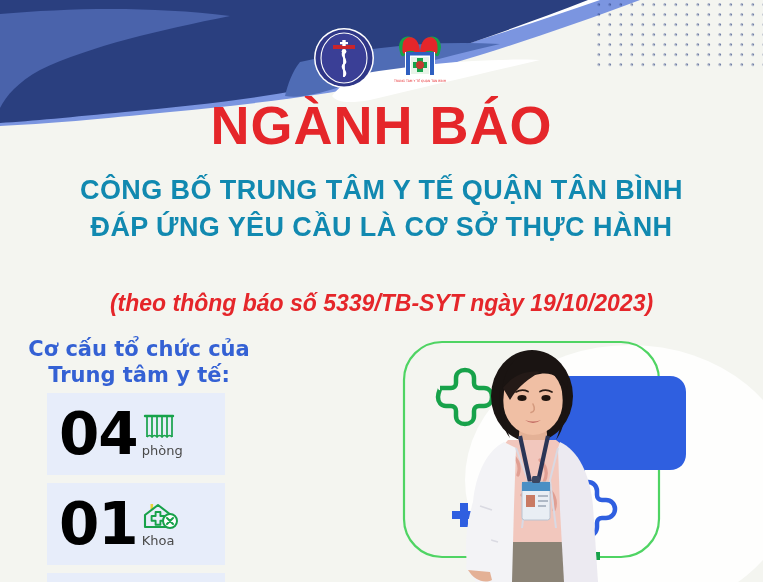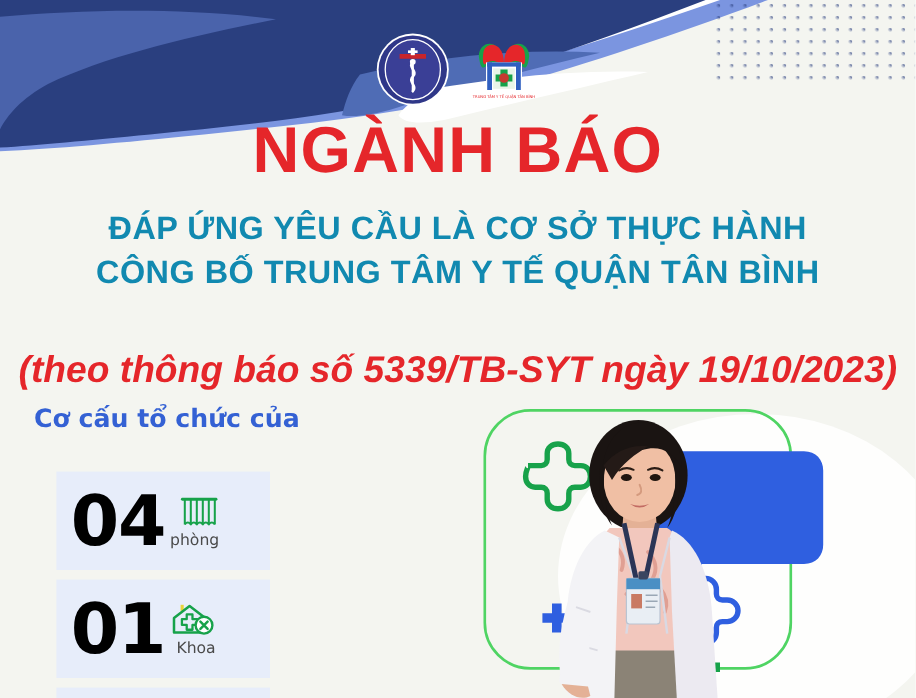--- a/index.html
+++ b/index.html
@@ -48,21 +48,21 @@
     letter-spacing:0.4px;
     color:#1189b0;
     line-height:1.38;
   }
   .subtitle-block div { white-space:nowrap; }
   .note-line {
     position:absolute; top:291px; left:0; width:763px;
     text-align:center;
     font-family:"Liberation Sans", sans-serif;
     font-weight:bold; font-style:italic;
-    font-size:31px;
+    font-size:23px;
     color:#e5262a;
     line-height:1.1;
   }
 
   
   .org-label {
     position:absolute; top:336px; left:8px; width:262px;
     text-align:center;
     font-family:"DejaVu Sans", sans-serif;
     font-weight:bold;
@@ -84,21 +84,21 @@
   }
   .stat-num {
     font-family:"DejaVu Sans", sans-serif;
     font-weight:bold;
     font-size:58px;
     color:#000000;
     line-height:1;
     letter-spacing:-1px;
   }
   .stat-right {
-    display:flex; flex-direction:column; align-items:flex-end;
+    display:flex; flex-direction:column; align-items:flex-start;
     margin-left:4px; margin-top:2px;
   }
   .stat-ico { display:block; }
   .stat-lab {
     font-family:"DejaVu Sans", sans-serif;
     font-size:13px;
     color:#4a4a4a;
     margin-top:1px;
   }
   .stat-card.partial { height:30px; margin-bottom:0; }
@@ -165,28 +165,29 @@
       <rect x="22" y="30" width="18" height="17" fill="#e8f4e8"></rect>
       <path d="M28,31 L34,31 L34,35 L38,35 L38,41 L34,41 L34,45 L28,45 L28,41 L24,41 L24,35 L28,35 Z" fill="#17a24a"></path>
       <circle cx="31" cy="38" r="4" fill="#e5262a" opacity="0.85"></circle>
       <text x="31" y="55" font-size="3.1" fill="#e5262a" text-anchor="middle" font-family="DejaVu Sans, sans-serif">TRUNG TÂM Y TẾ QUẬN TÂN BÌNH</text>
     </svg>
   </div>
 
   <div class="title-main">NGÀNH BÁO</div>
 
   <div class="subtitle-block">
+    <div>CÔNG BỐ TRUNG TÂM Y TẾ QUẬN TÂN BÌNH</div>
     <div>ĐÁP ỨNG YÊU CẦU LÀ CƠ SỞ THỰC HÀNH</div>
-    <div>CÔNG BỐ TRUNG TÂM Y TẾ QUẬN TÂN BÌNH</div>
   </div>
 
   <div class="note-line">(theo thông báo số 5339/TB-SYT ngày 19/10/2023)</div>
 
   <div class="org-label">
     <div>Cơ cấu tổ chức của</div>
+    <div>Trung tâm y tế:</div>
   </div>
 
   <div class="cards">
 
     <div class="stat-card">
       <span class="stat-num">04</span>
       <span class="stat-right">
         <svg class="stat-ico" width="34" height="30" viewBox="0 0 34 30">
           <path d="M3,4 L31,4" stroke="#17a24a" stroke-width="2.4" stroke-linecap="round"></path>
           <path d="M5,4 L5,25 M10,4 L10,25 M15,4 L15,25 M20,4 L20,25 M25,4 L25,25 M30,4 L30,25" stroke="#17a24a" stroke-width="1.7"></path>

